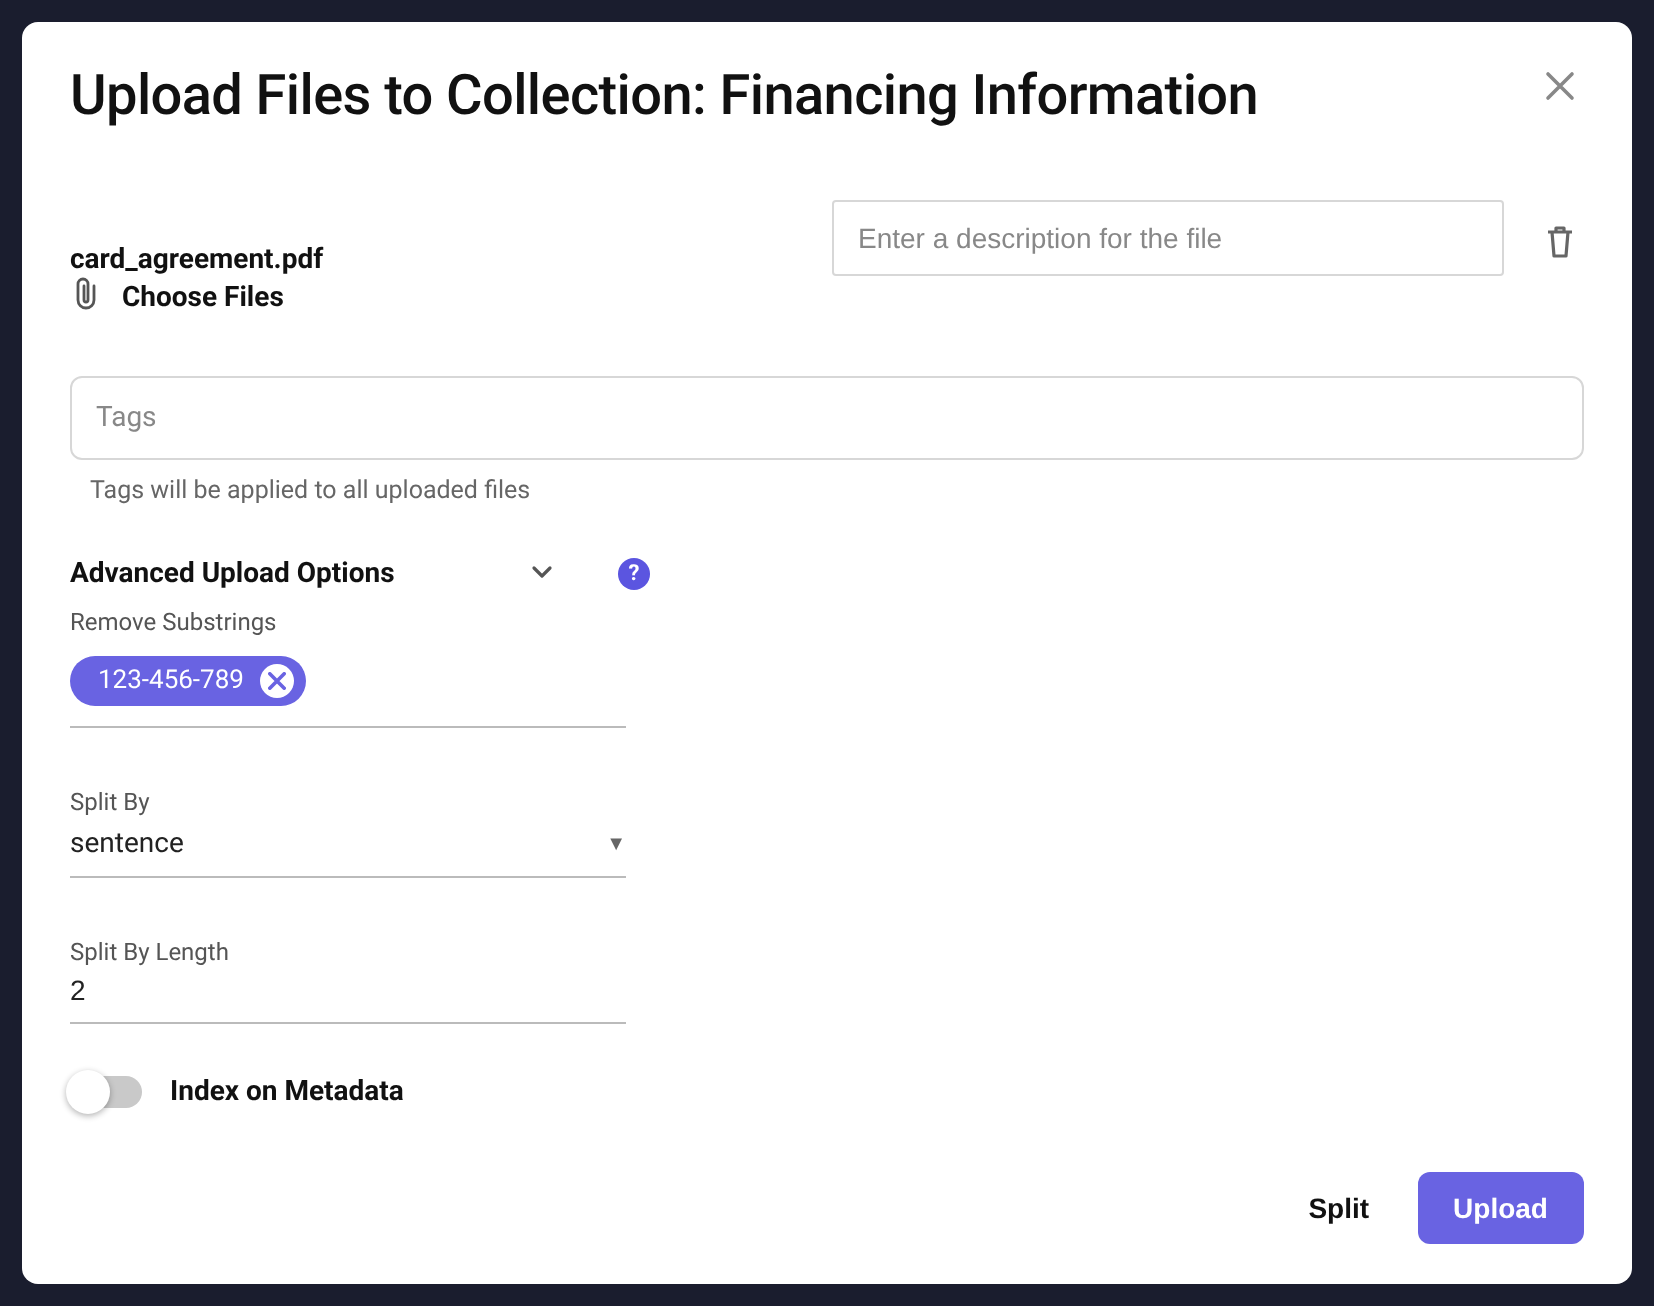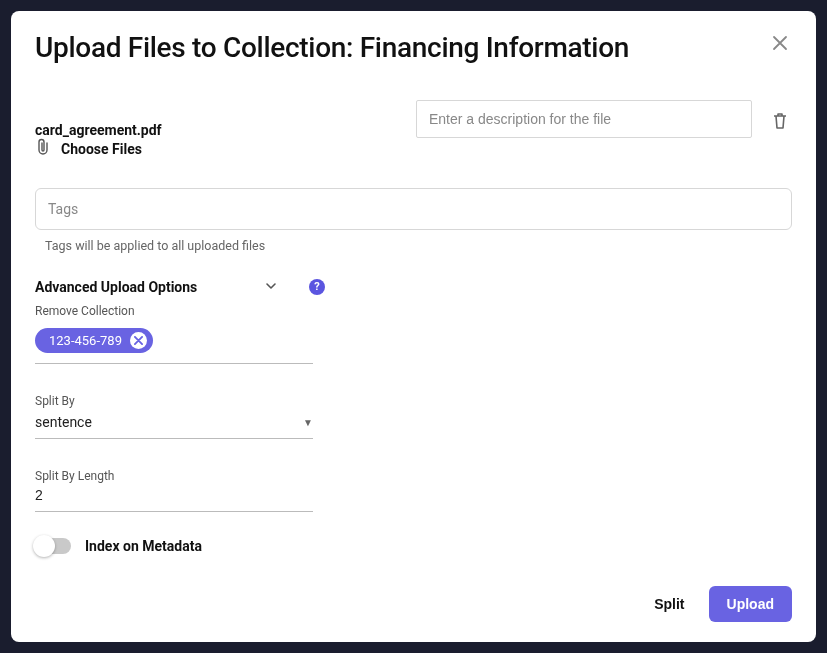--- a/index.html
+++ b/index.html
@@ -283,21 +283,21 @@
   <div class="adv-row">
     <span class="adv-label">Advanced Upload Options</span>
     <span class="chev">
       <svg width="12" height="12" viewBox="0 0 12 12">
           <path d="M2 4l4 4 4-4" stroke="currentColor" stroke-width="1.6" fill="none" stroke-linecap="round" stroke-linejoin="round"></path>
         </svg>
     </span>
     <span class="help-badge">?</span>
   </div>
 
-  <div class="section-mini-label">Remove Collection</div>
+  <div class="section-mini-label">Remove Substrings</div>
   <div class="chips">
     <div class="chip">
       <span>123-456-789</span>
       <span class="chip-x">
         <svg width="9" height="9" viewBox="0 0 10 10">
             <path d="M1 1l8 8M9 1l-8 8" stroke="currentColor" stroke-width="2" stroke-linecap="round"></path>
           </svg>
       </span>
     </div>
   </div>

